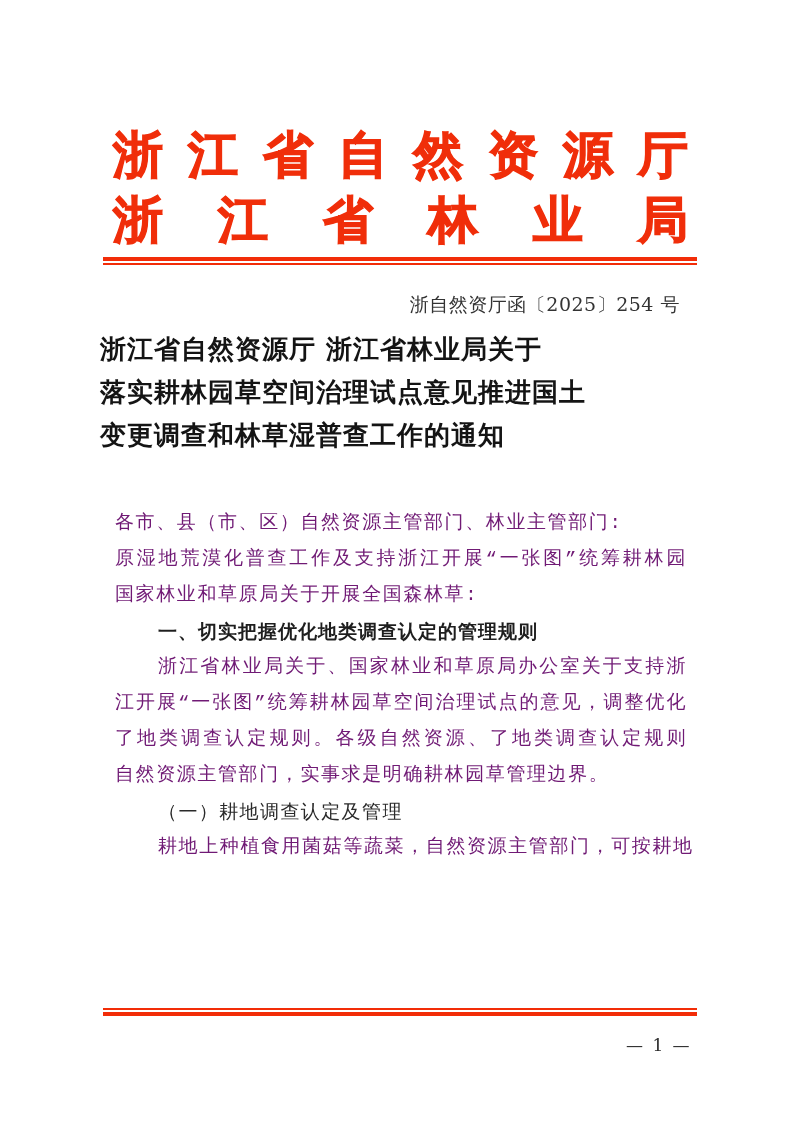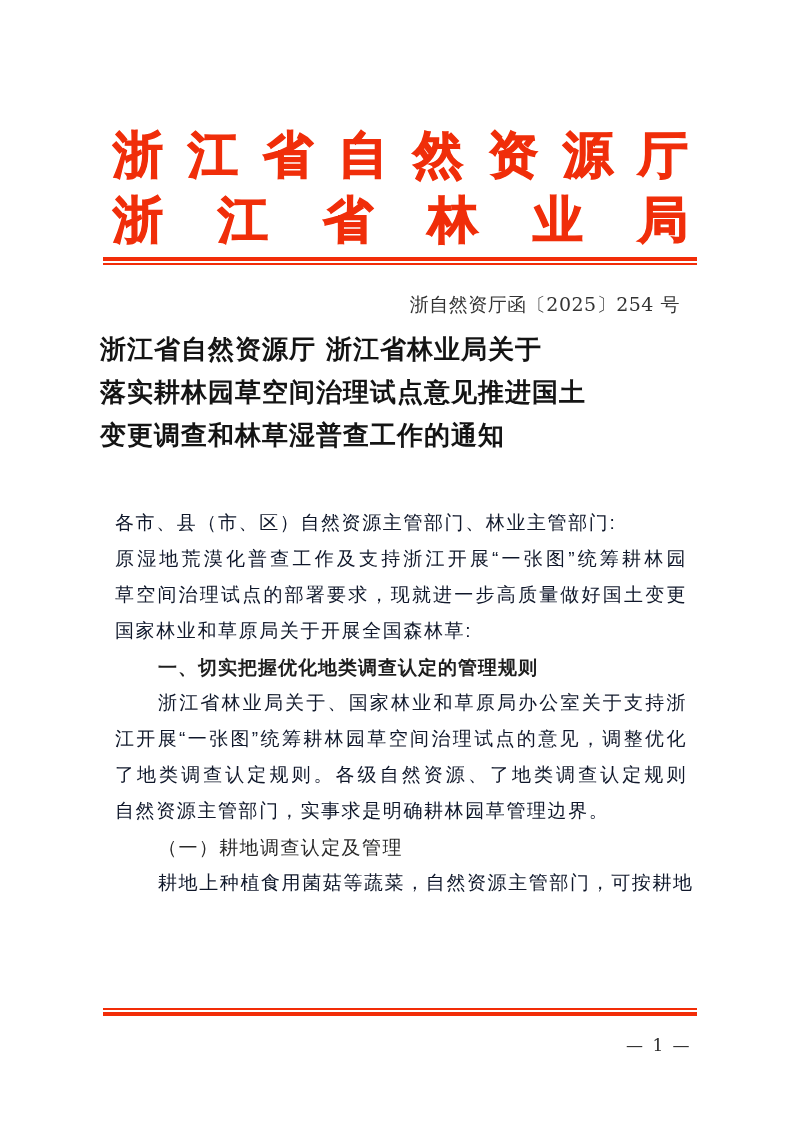--- a/index.html
+++ b/index.html
@@ -95,23 +95,23 @@
     .body-block {
       position: absolute;
       left: 115px;
       width: 572px;
       top: 505px;
     }
     .line {
       display: block;
       height: 36px;
       line-height: 36px;
-      font-family: Liberation Sans, sans-serif;
-      font-size: 19px;
-      color: #0f172a;
+      font-family: Liberation Mono, monospace;
+      font-size: 19px;
+      color: #701a75;
       white-space: nowrap;
       letter-spacing: 1.6px;
       text-align: justify;
       text-align-last: justify;
     }
     .line.last { text-align-last: left; }
     .line.indent { padding-left: 43px; }
     .line.heading {
       font-family: "DejaVu Sans", "Liberation Sans", sans-serif;
       font-weight: bold;
@@ -174,21 +174,20 @@
   <div class="title">
     <span class="title-line">浙江省自然资源厅  浙江省林业局关于</span>
     <span class="title-line">落实耕林园草空间治理试点意见推进国土</span>
     <span class="title-line">变更调查和林草湿普查工作的通知</span>
   </div>
 
   <div class="body-block">
     <span class="line last">各市、县（市、区）自然资源主管部门、林业主管部门:</span>
 
     <span class="line">原湿地荒漠化普查工作及支持浙江开展“一张图”统筹耕林园</span>
-    <span class="line">草空间治理试点的部署要求，现就进一步高质量做好国土变更</span>
     <span class="line last">国家林业和草原局关于开展全国森林草:</span>
 
     <span class="line heading indent">一、切实把握优化地类调查认定的管理规则</span>
 
     <span class="line indent">浙江省林业局关于、国家林业和草原局办公室关于支持浙</span>
     <span class="line">江开展“一张图”统筹耕林园草空间治理试点的意见，调整优化</span>
     <span class="line">了地类调查认定规则。各级自然资源、了地类调查认定规则</span>
     <span class="line last">自然资源主管部门，实事求是明确耕林园草管理边界。</span>
 
     <span class="line subheading">（一）耕地调查认定及管理</span>

